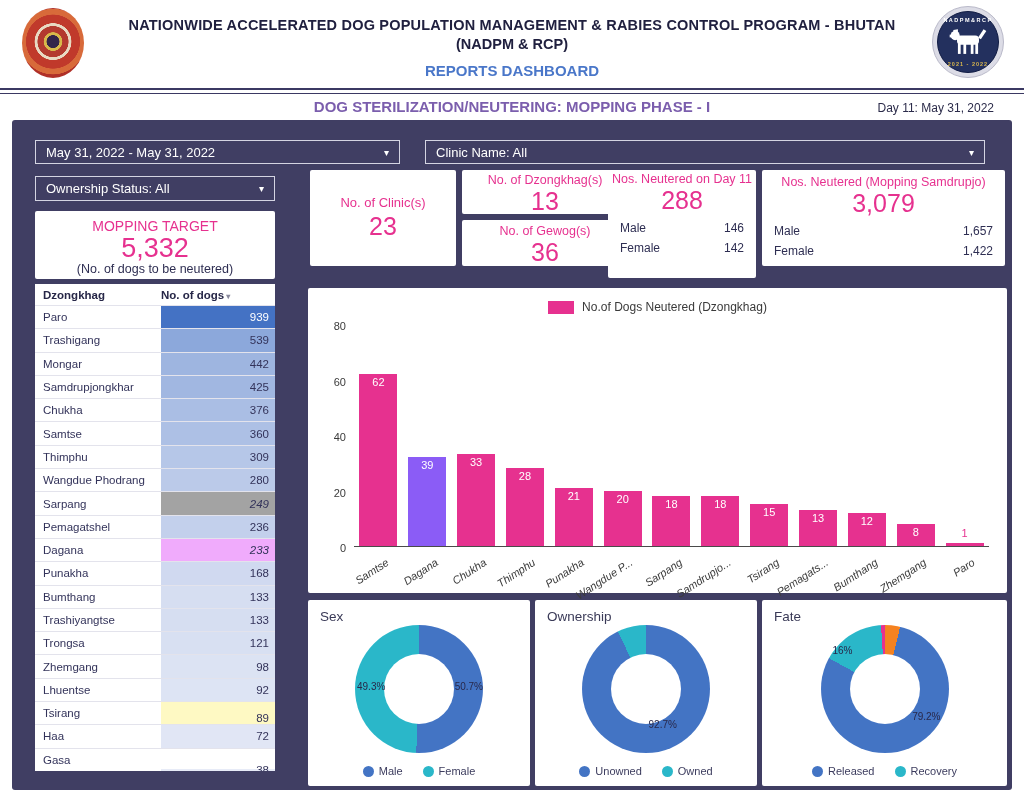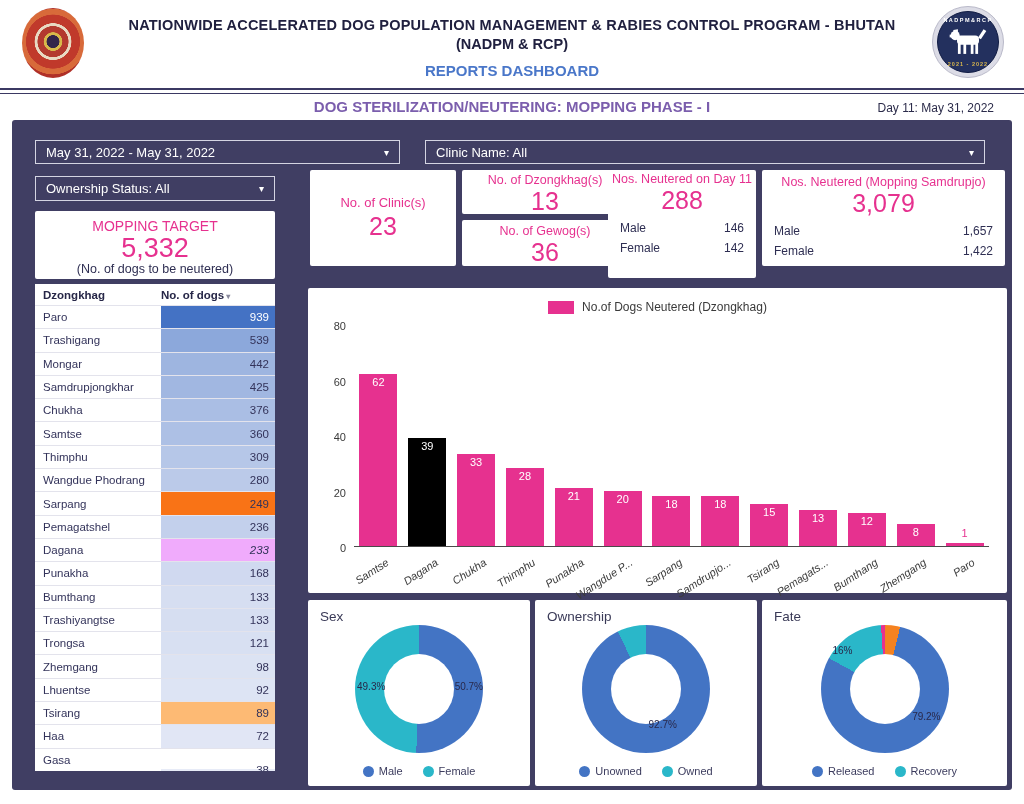--- a/index.html
+++ b/index.html
@@ -202,21 +202,21 @@
           </div>
         </div>
         <div class="trow">
           <div class="tcell-name">Wangdue Phodrang</div>
           <div class="tcell-bar" style="background: rgb(187, 202, 233);">
             <span>280</span>
           </div>
         </div>
         <div class="trow">
           <div class="tcell-name">Sarpang</div>
-          <div class="tcell-bar" style="background: #f97316;">
+          <div class="tcell-bar" style="background: #a3a3a3; font-style: italic;">
             <span>249</span>
           </div>
         </div>
         <div class="trow">
           <div class="tcell-name">Pemagatshel</div>
           <div class="tcell-bar" style="background: rgb(195, 208, 236);">
             <span>236</span>
           </div>
         </div>
         <div class="trow">
@@ -256,21 +256,21 @@
           </div>
         </div>
         <div class="trow">
           <div class="tcell-name">Lhuentse</div>
           <div class="tcell-bar" style="background: rgb(221, 228, 244);">
             <span>92</span>
           </div>
         </div>
         <div class="trow">
           <div class="tcell-name">Tsirang</div>
-          <div class="tcell-bar" style="background: #fdba74;">
+          <div class="tcell-bar" style="background: #fef9c3; align-items: flex-end;">
             <span>89</span>
           </div>
         </div>
         <div class="trow">
           <div class="tcell-name">Haa</div>
           <div class="tcell-bar" style="background: rgb(225, 230, 245);">
             <span>72</span>
           </div>
         </div>
         <div class="trow">
@@ -332,21 +332,21 @@
         <div class="ytick" style="bottom: 215px;">80</div>
       </div>
     <div class="bars">
         <div class="slot">
           <div class="bar" title="Samtse" style="height: 172.05px; background: rgb(230, 49, 143);">
             <span class="bval">62</span>
           </div>
           <span class="xlabel">Samtse</span>
         </div>
         <div class="slot">
-          <div class="bar" title="Dagana" style="height: 108px; background: #000000;">
+          <div class="bar" title="Dagana" style="height: 89px; background: #8b5cf6;">
             <span class="bval">39</span>
           </div>
           <span class="xlabel">Dagana</span>
         </div>
         <div class="slot">
           <div class="bar" title="Chukha" style="height: 91.575px; background: rgb(230, 49, 143);">
             <span class="bval">33</span>
           </div>
           <span class="xlabel">Chukha</span>
         </div>

